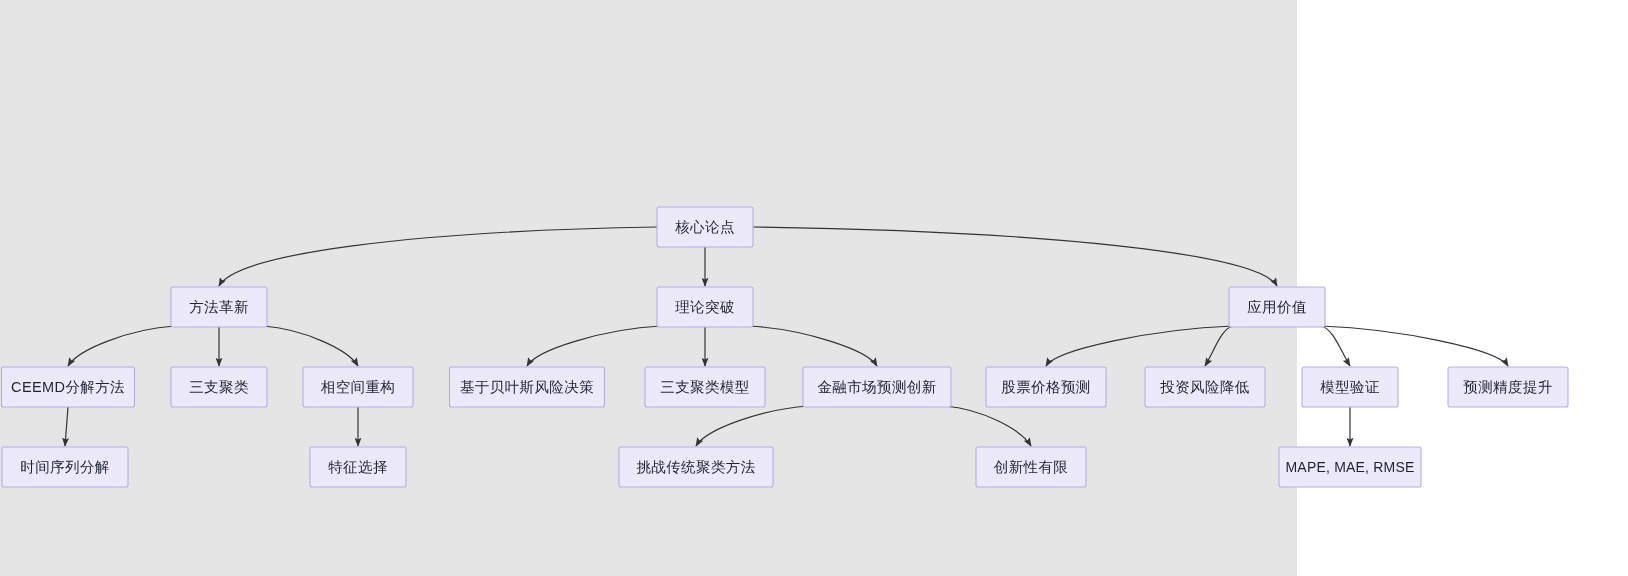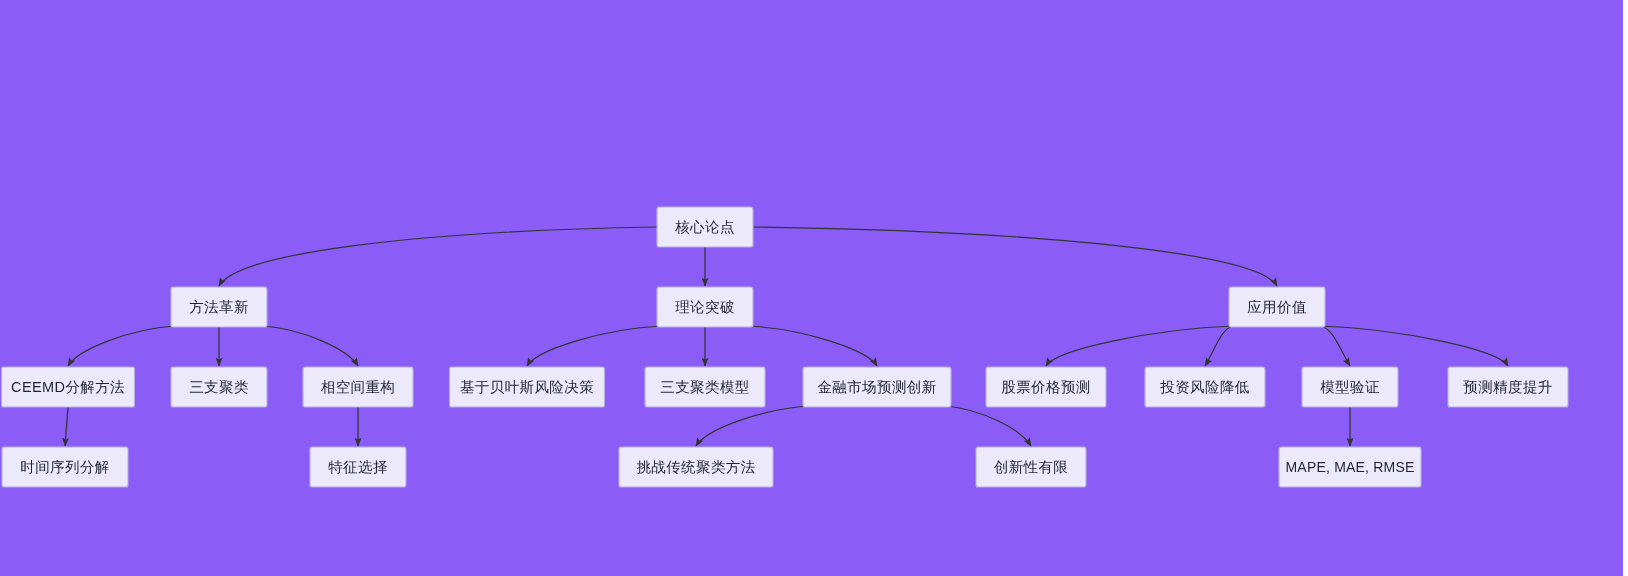--- a/index.html
+++ b/index.html
@@ -8,23 +8,23 @@
     background: #ffffff;
   }
   body {
     width: 1628px;
     height: 576px;
     font-family: "Liberation Sans", "DejaVu Sans", sans-serif;
     overflow: hidden;
   }
   #diagram-root {
     position: relative;
-    width: 1623px;
+    width: 1297px;
     height: 576px;
-    background: #8b5cf6;
+    background: #e5e5e5;
   }
   svg.flow-svg {
     position: absolute;
     top: 0;
     left: 0;
     width: 1628px;
     height: 576px;
     display: block;
   }
   .edge-path {

